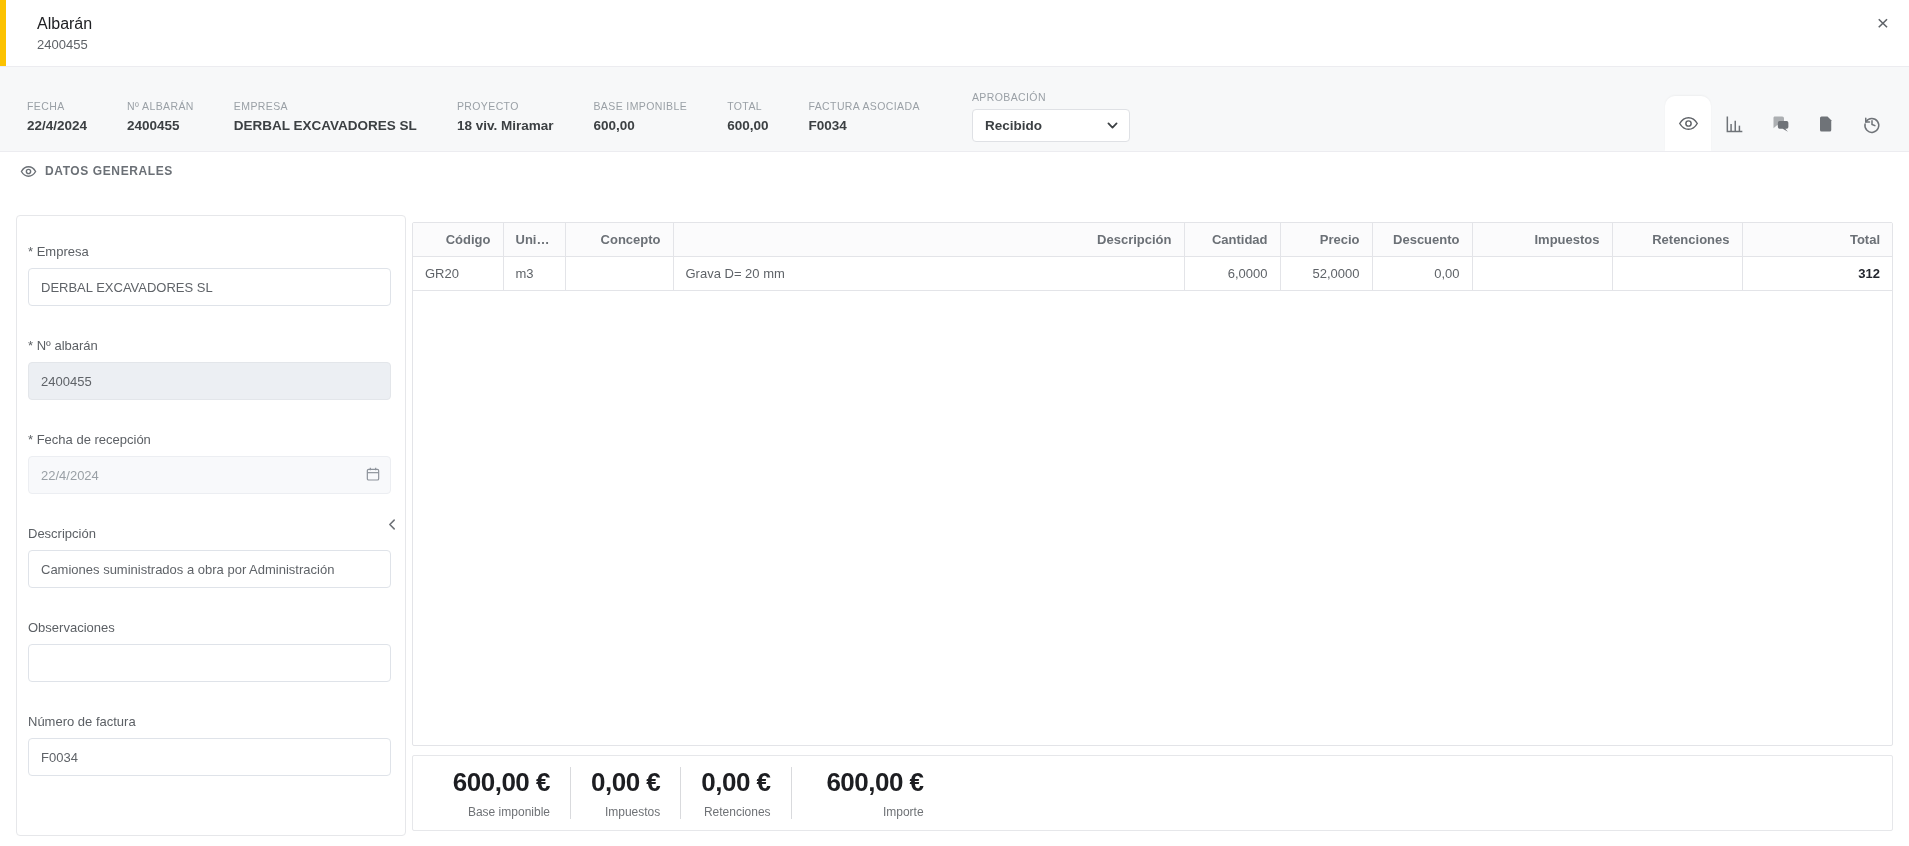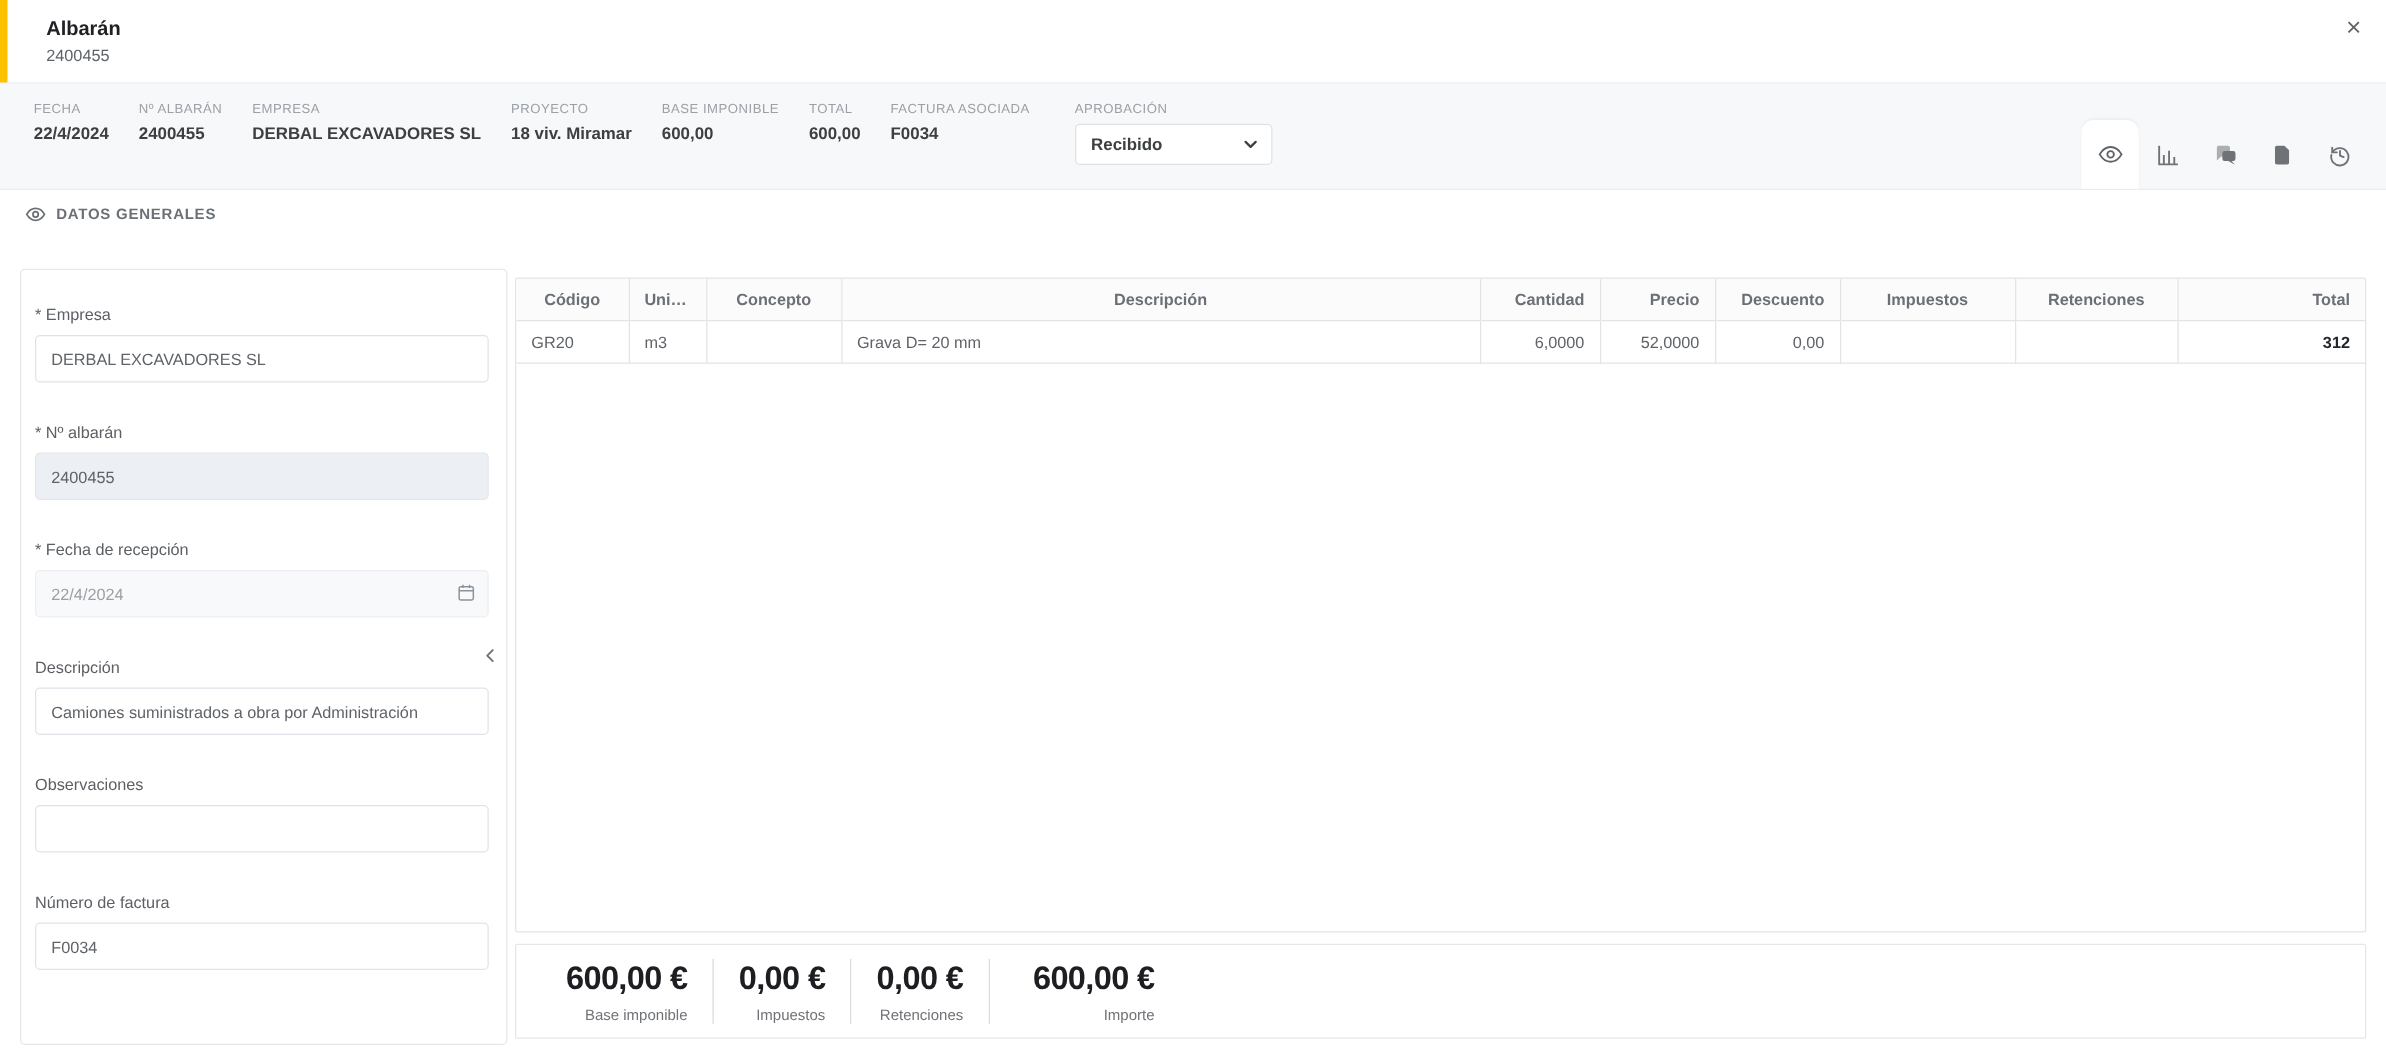--- a/index.html
+++ b/index.html
@@ -6,28 +6,28 @@
   html,body { width:1909px; height:846px; overflow:hidden; background:#fff;
     font-family:"Liberation Sans", sans-serif; color:#3c4043; }
 
   .app { position:relative; width:1909px; height:846px; display:flex; flex-direction:column; }
 
   
   .hdr { position:relative; height:67px; background:#fff; border-bottom:1px solid #ececf0;
          display:flex; align-items:center; flex:0 0 auto; }
   .accent { position:absolute; left:0; top:0; width:6px; height:100%; }
   .hdr-titles { margin-left:37px; }
-  .hdr-title { font-size:16px; font-weight:bold; color:#202124; }
+  .hdr-title { font-size:16px; font-weight:normal; color:#202124; }
   .hdr-sub { font-size:13px; color:#5f6368; margin-top:4px; }
   .close-btn { position:absolute; right:20px; top:12px; border:none; background:none;
       font-size:21px; color:#5f6368; cursor:pointer; line-height:1; }
 
   
   .infobar { position:relative; height:85px; background:#f7f8f9; border-bottom:1px solid #ececf0;
-      display:flex; align-items:flex-start; padding:14px 0 0 27px; gap:24px; flex:0 0 auto; }
+      display:flex; align-items:center; padding:14px 0 0 27px; gap:40px; flex:0 0 auto; }
   .ifield .ilabel { font-size:10.5px; color:#9aa0a6; letter-spacing:.4px; margin-bottom:6px; white-space:nowrap; }
   .ifield .ivalue { font-size:13.5px; font-weight:bold; color:#3c4043; white-space:nowrap; }
   .aprob { margin-left:12px; }
   .selectbox { width:158px; height:33px; background:#fff; border:1px solid #dfe1e5; border-radius:4px;
       display:flex; align-items:center; justify-content:space-between; padding:0 10px 0 12px;
       font-size:13.5px; font-weight:bold; color:#3c4043; cursor:pointer; }
   .selectbox svg { flex:0 0 auto; }
 
   .tabs { margin-left:auto; align-self:flex-end; display:flex; height:55px; padding-right:14px; }
   .tab { width:46px; display:flex; align-items:center; justify-content:center; color:#6f7378; cursor:pointer; }
@@ -57,21 +57,21 @@
   .finput.datefield { background:#f8f9fb; border-color:#eceef2; color:#9aa0a6; padding-right:34px; }
   .cal-icon { position:absolute; right:10px; top:10px; color:#8d939b; pointer-events:none; }
   .collapse-btn { position:absolute; right:2px; top:50%; transform:translateY(-50%);
       background:none; border:none; color:#6f7378; cursor:pointer; padding:4px; }
 
   .rightcol { flex:1; display:flex; flex-direction:column; margin-top:7px; height:609px; }
   .table-wrap { flex:1; border:1px solid #e3e4e8; border-radius:2px; background:#fff; overflow:hidden; }
   table { width:100%; border-collapse:collapse; table-layout:fixed; font-size:13px; }
   th, td { border:1px solid #e3e4e8; padding:9px 12px; color:#5f6368; overflow:hidden;
       white-space:nowrap; text-overflow:ellipsis; }
-  th { background:#fbfbfc; font-weight:bold; color:#6b7076; text-align:center; }
+  th { background:#fbfbfc; font-weight:bold; color:#6b7076; text-align:right; }
   th:first-child, td:first-child { border-left:none; }
   th:last-child, td:last-child { border-right:none; }
   thead tr th { border-top:none; }
   tbody tr:nth-child(even) td { background:#f5f6f8; }
   .r { text-align:right; }
   td.total-cell { font-weight:bold; color:#23262e; }
 
   .summary { margin-top:9px; height:76px; border:1px solid #e6e7ea; border-radius:2px;
       display:flex; align-items:center; background:#fff; padding-left:8px; }
   .sum-cell { display:flex; flex-direction:column; align-items:flex-end; padding:0 20px; }

